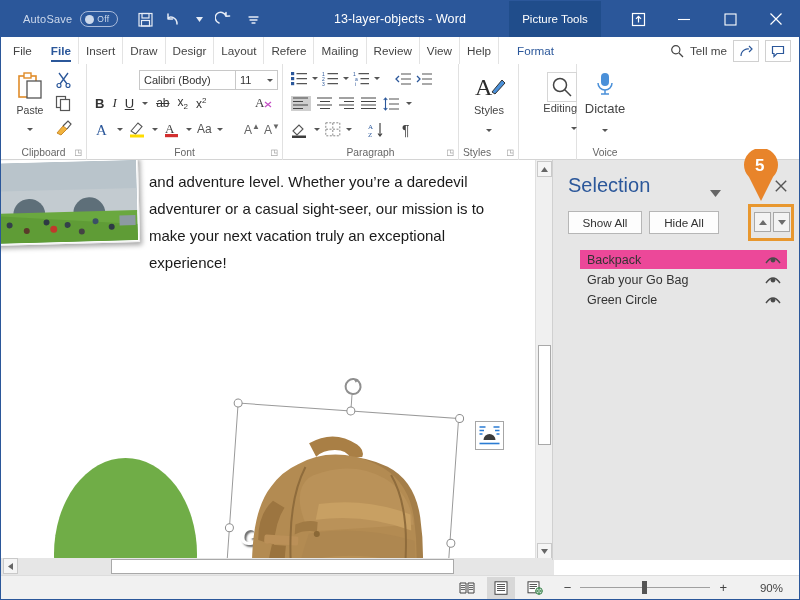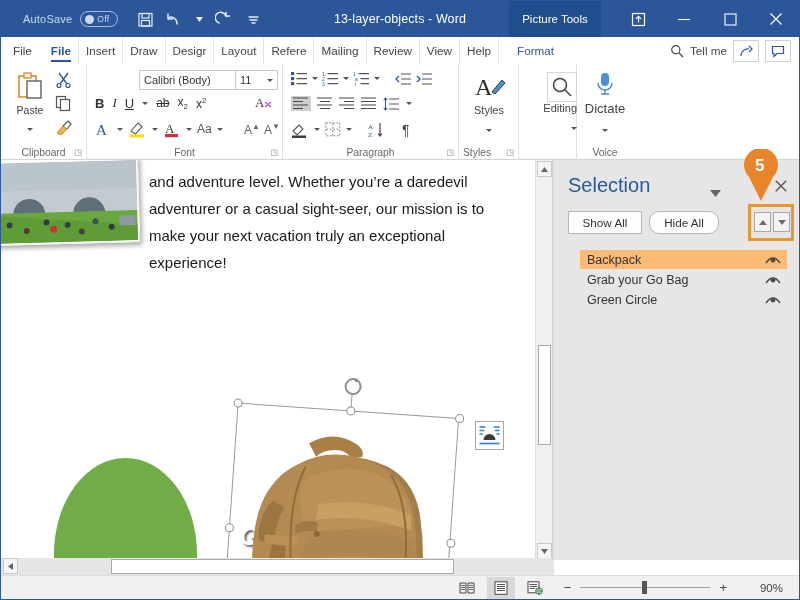--- a/index.html
+++ b/index.html
@@ -98,21 +98,21 @@
   .pane-title { position:absolute; left:15px; top:14px; font-size:20px; color:#2b579a; }
   .pane-chev { position:absolute; left:157px; top:23px; }
   .pane-close { position:absolute; right:12px; top:18px; color:#555; }
   .pane-btn { position:absolute; top:51px; height:23px; background:#fdfdfd; border:1px solid #b6b6b6;
               font-size:11.7px; color:#333; display:flex; align-items:center; justify-content:center; }
   .reorder-box { position:absolute; left:195px; top:44px; width:46px; height:37px; border:3px solid #e8972e; }
   .reorder-btn { position:absolute; top:5px; width:17px; height:20px; background:#f3f3f3; border:1px solid #a8a8a8;
                  display:flex; align-items:center; justify-content:center; }
   .item { position:absolute; left:27px; width:207px; height:19px; font-size:12.5px; color:#333;
           display:flex; align-items:center; padding-left:7px; }
-  .item.sel { background:#fdba74; }
+  .item.sel { background:#ec4899; }
   .eye { position:absolute; right:6px; top:4px; }
   .pin { position:absolute; left:740px; top:148px; width:40px; height:52px; }
   .pin-num { position:absolute; left:754px; top:155px; font-size:17px; color:#fff; font-weight:bold; }
 
   
   .status { position:absolute; left:0; bottom:0; width:100%; height:24px; background:#f1f1f1;
             border-top:1px solid #ddd; display:flex; align-items:center; }
   .viewbtn { width:28px; height:22px; display:flex; align-items:center; justify-content:center; }
   .viewbtn.active { background:#d8d8d8; }
   .zoomtrack { width:130px; height:1px; background:#a0a0a0; position:relative; }
@@ -589,21 +589,21 @@
           <path d="M0 0 L11 0 L5.5 7 Z" fill="#666"></path>
         </svg>
     </div>
     <div class="pane-close">
       <svg width="12" height="12" viewBox="0 0 12 12">
           <path d="M0.8 0.8 L11.2 11.2 M11.2 0.8 L0.8 11.2" stroke="#555" stroke-width="1.4"></path>
         </svg>
     </div>
 
     <div class="pane-btn" style="left:15px; width:74px;">Show All</div>
-    <div class="pane-btn" style="left:96px; width:70px;border-radius:10px;">Hide All</div>
+    <div class="pane-btn" style="left:96px; width:70px;">Hide All</div>
 
     <div class="reorder-box">
       <div class="reorder-btn" style="left:3px;">
         <svg width="8" height="5" viewBox="0 0 8 5">
             <path d="M0 5 L4 0 L8 5 Z" fill="#6d6d6d"></path>
           </svg>
       </div>
       <div class="reorder-btn" style="left:22px;">
         <svg width="8" height="5" viewBox="0 0 8 5">
             <path d="M0 0 L8 0 L4 5 Z" fill="#6d6d6d"></path>

